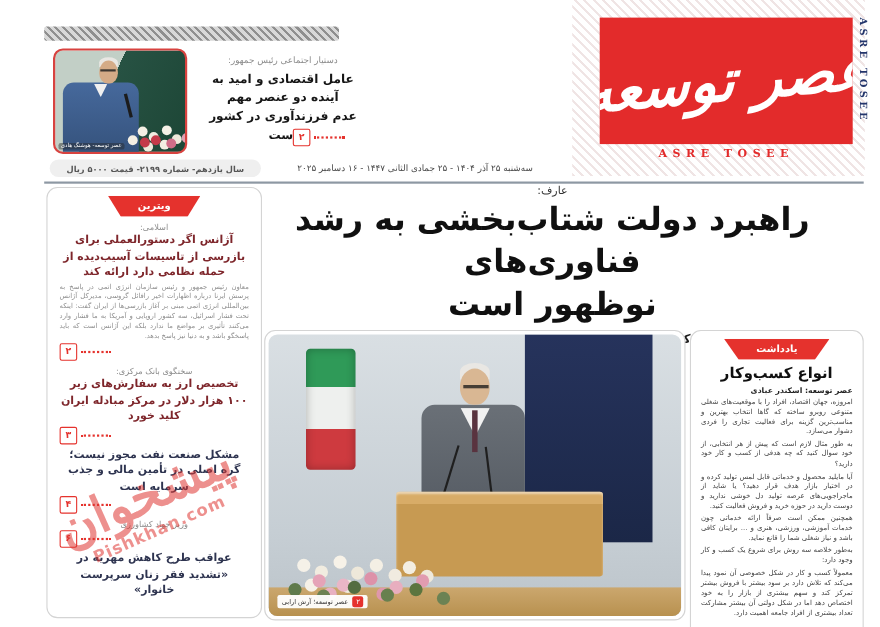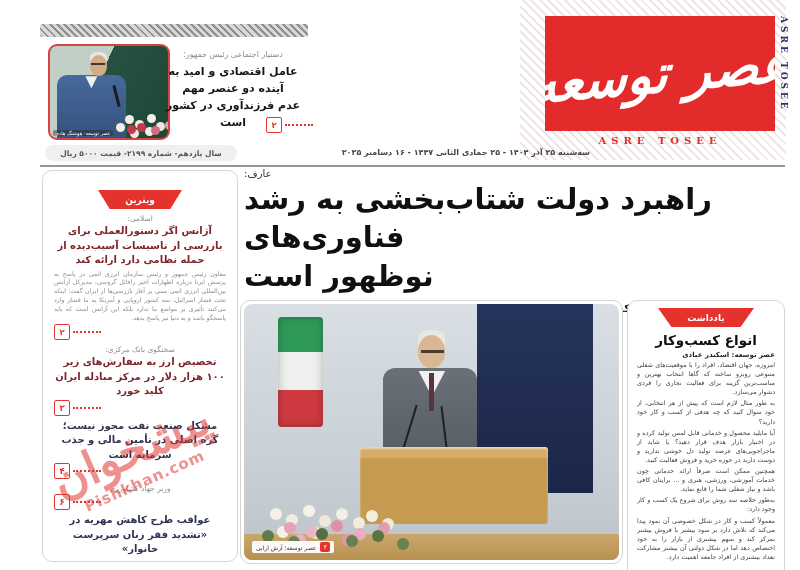--- a/index.html
+++ b/index.html
@@ -26,35 +26,35 @@
   .sp-hair{position:absolute;left:34%;top:7%;width:17px;height:9px;background:#e9e7e3;border-radius:50% 50% 0 0;}
   .sp-glasses{position:absolute;left:35%;top:18%;width:14px;height:2px;background:#3e3832;}
   .sp-body{position:absolute;left:6%;top:32%;width:58%;height:70%;background:linear-gradient(#46699c,#35527c);border-radius:10px 10px 0 0;}
   .sp-shirt{position:absolute;left:30%;top:33%;width:12px;height:12px;background:#f0f0f0;clip-path:polygon(0 0,100% 0,50% 100%);}
   .sp-mic{position:absolute;left:55%;top:42%;width:3px;height:22px;background:#1c1c1c;transform:rotate(-14deg);}
   .sp-fl{position:absolute;width:9px;height:9px;border-radius:50%;}
   .sp-fl.w{right:34px;bottom:14px;background:#f4efe4;box-shadow:10px 5px 0 #f1ece0,22px -1px 0 #f6f1e7,31px 7px 0 #eee8da,-9px 8px 0 #f4efe4,5px 14px 0 #efe9dc,20px 12px 0 #f3eee2;}
   .sp-fl.r{right:22px;bottom:6px;background:#c43a49;box-shadow:14px 3px 0 #d06d88,-10px 2px 0 #c43a49,28px -2px 0 #e0a0b2,40px 4px 0 #c85062;}
   .sp-credit{position:absolute;left:3px;bottom:2px;color:#fff;font-size:5px;background:rgba(40,40,40,.45);
      padding:0 2px;border-radius:2px;white-space:nowrap;}
-  .topstory{left:164px;top:50px;width:138px;text-align:center;}
+  .topstory{left:188px;top:50px;width:138px;text-align:center;}
   .ts-kicker{font-size:8px;color:#8a8a8a;margin-bottom:4px;}
   .ts-title{font-size:11px;font-weight:bold;color:#161616;line-height:1.55;}
   .numrow{display:flex;direction:ltr;align-items:center;gap:3px;}
   .numrow-ts{left:266px;top:117px;}
   .numbox{width:14px;height:14px;border:1px solid #e5322d;color:#e5322d;font-size:8.5px;font-weight:bold;
      display:flex;align-items:center;justify-content:center;background:#fff;border-radius:2px;}
   .numdash{width:28px;border-top:2px dotted #e5322d;}
   
   .issue-pill{left:45px;top:145px;width:192px;height:16px;background:#efefef;border-radius:9px;
      display:flex;align-items:center;justify-content:center;font-size:7.5px;font-weight:bold;color:#555;}
-  .dateline{left:270px;top:148px;width:320px;text-align:right;font-size:8px;font-weight:bold;color:#474747;}
+  .dateline{left:270px;top:148px;width:320px;text-align:left;font-size:8px;font-weight:normal;color:#474747;}
   .rule{left:40px;top:165px;width:745px;height:2px;background:#8d98a3;}
   
-  .lead{left:244px;top:168px;width:544px;text-align:left;}
+  .lead{left:230px;top:168px;width:544px;text-align:center;}
   .lead-kicker{font-size:10px;color:#333;margin-bottom:1px;}
   .lead-h{font-size:29px;font-weight:700;color:#101010;line-height:1.32;letter-spacing:-.5px;margin:0;}
   .lead-subs{display:flex;justify-content:space-between;margin-top:7px;padding:0 6px;
      font-size:11px;font-weight:bold;color:#1d1d1d;}
   
   .card{border:1.5px solid #d4d4d4;border-radius:10px;background:#fff;overflow:hidden;}
   
   .photo-main{left:240px;top:300px;width:381px;height:262px;padding:0;}
   .mp-scene{position:absolute;inset:3px;border-radius:8px;overflow:hidden;
      background:linear-gradient(180deg,#d9dfe3 0%,#c6ced4 70%,#bcc4ca 100%);}
@@ -86,21 +86,21 @@
      display:flex;align-items:center;justify-content:center;
      clip-path:polygon(0 0,100% 0,86% 100%,14% 100%);}
   
   .note{left:627px;top:300px;width:158px;height:306px;padding:7px 9px;box-sizing:border-box;}
   .note .ribbon{width:96px;margin:0 auto 5px;}
   .note-title{font-size:13.5px;font-weight:900;color:#101010;text-align:center;margin:1px 0 3px;}
   .note-byline{font-size:7px;font-weight:bold;color:#222;margin-bottom:2px;}
   .note p{font-size:6.4px;line-height:1.42;color:#3f3f3f;text-align:justify;margin:0 0 2px;}
   
   .vitrin{left:42px;top:170px;width:196px;height:392px;padding:7px 11px;box-sizing:border-box;}
-  .vitrin .ribbon{width:84px;margin:12px auto 3px;}
+  .vitrin .ribbon{width:84px;margin:0 auto 3px;}
   .v-kicker{font-size:7.5px;color:#8d8d8d;text-align:center;margin-top:5px;}
   .v-title{font-size:10px;font-weight:900;line-height:1.45;text-align:center;margin:1px 0;}
   .c-maroon{color:#7e262b}.c-navy{color:#2e3450}.c-dark{color:#26262e}
   .v-body{font-size:6.2px;line-height:1.45;color:#8d8d8d;text-align:justify;margin:2px 0 1px;}
   .v-num{margin:1px 0 3px;}
   
   .watermark{left:-10px;top:426px;width:290px;transform:rotate(-24deg);color:#df3632;opacity:.55;
      text-align:center;pointer-events:none;z-index:30;}
   .wm-fa{font-size:46px;font-weight:900;font-family:"DejaVu Serif",serif;line-height:1;}
   .wm-en{font-size:15px;font-weight:bold;letter-spacing:1px;direction:ltr;margin-top:2px;}

